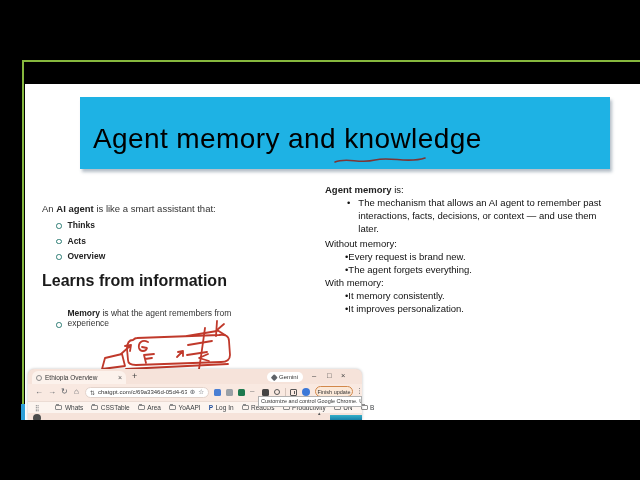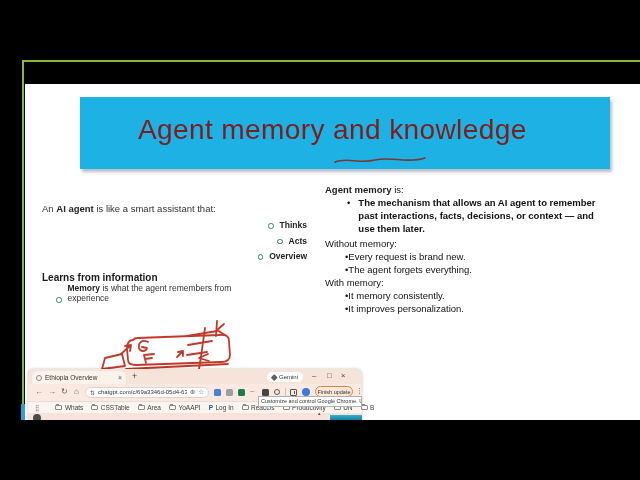--- a/index.html
+++ b/index.html
@@ -6,37 +6,37 @@
   .stage{position:relative;width:640px;height:480px;background:#000;overflow:hidden;
          font-family:"Liberation Sans",sans-serif;}
   
   .frame-h{position:absolute;left:22px;top:60px;width:618px;height:2px;background:#86b83e;}
   .frame-v{position:absolute;left:22px;top:60px;width:2px;height:345px;background:#86b83e;}
   .frame-blue{position:absolute;left:21px;top:404px;width:4px;height:16px;background:#2d9fd8;}
   
   .slide{position:absolute;left:25px;top:84px;width:615px;height:336px;background:#fff;overflow:hidden;}
   .title-box{position:absolute;left:55px;top:13px;width:530px;height:72px;background:#1eb2e4;
              box-shadow:2px 3px 3px rgba(90,110,130,.45);}
-  .title-box .t{position:absolute;left:13px;bottom:23px;color:#7f1d1d;font-size:28px;letter-spacing:.4px;white-space:nowrap;margin-left:45px;}
+  .title-box .t{position:absolute;left:13px;bottom:14px;color:#000000;font-size:28px;letter-spacing:.4px;white-space:nowrap;}
   .squiggle{position:absolute;left:308px;top:70px;}
   
   .col-left{position:absolute;left:17px;top:119px;width:265px;color:#333;}
   .col-left .intro{font-size:9.5px;margin:0 0 6px 0;}
   .b{font-weight:bold;color:#222;}
-  .lrow{display:flex;align-items:flex-start;margin:0 0 5px 14px;justify-content:flex-end;}
+  .lrow{display:flex;align-items:flex-start;margin:0 0 5px 14px;}
   .dot{flex:0 0 auto;width:3.5px;height:3.5px;border:1px solid #2e7d75;border-radius:50%;margin:3px 6px 0 0;}
   .lrow .lb{font-size:8.5px;font-weight:bold;color:#222;line-height:10.5px;}
-  .lhead{font-size:10px;font-weight:bold;color:#1a1a1a;margin:10px 0 0 0;}
+  .lhead{font-size:16px;font-weight:bold;color:#1a1a1a;margin:10px 0 18px 0;}
   .srow{display:flex;align-items:flex-end;margin:0 0 6px 14px;}
   .srow .st{font-size:8.5px;line-height:10px;width:200px;color:#333;}
   
   .col-right{position:absolute;left:300px;top:99px;width:285px;color:#111;font-size:9.5px;line-height:13px;}
   .mech{display:flex;padding-left:22px;margin-bottom:2px;}
   .mech .bu{margin-right:8px;}
-  .mech .mt{width:250px;font-weight:bold;}
+  .mech .mt{width:250px;}
   .item{padding-left:20px;}
   
   .sketch{position:absolute;left:70px;top:234px;}
   
   .browser{position:absolute;left:3px;top:285px;width:334px;height:51px;background:#f6e3da;
            border-radius:6px 6px 0 0;box-shadow:0 0 3px rgba(0,0,0,.25);font-family:"Liberation Sans",sans-serif;}
   .tabbar{position:absolute;left:0;top:0;width:100%;height:15px;}
   .tab{position:absolute;left:4px;top:2px;width:94px;height:13px;background:#fcf2ec;border-radius:6px 6px 0 0;
        display:flex;align-items:center;padding:0 4px;gap:3px;box-sizing:border-box;}
   .fav{flex:0 0 auto;width:6px;height:6px;border:1px solid #8a8a8a;border-radius:50%;box-sizing:border-box;}

